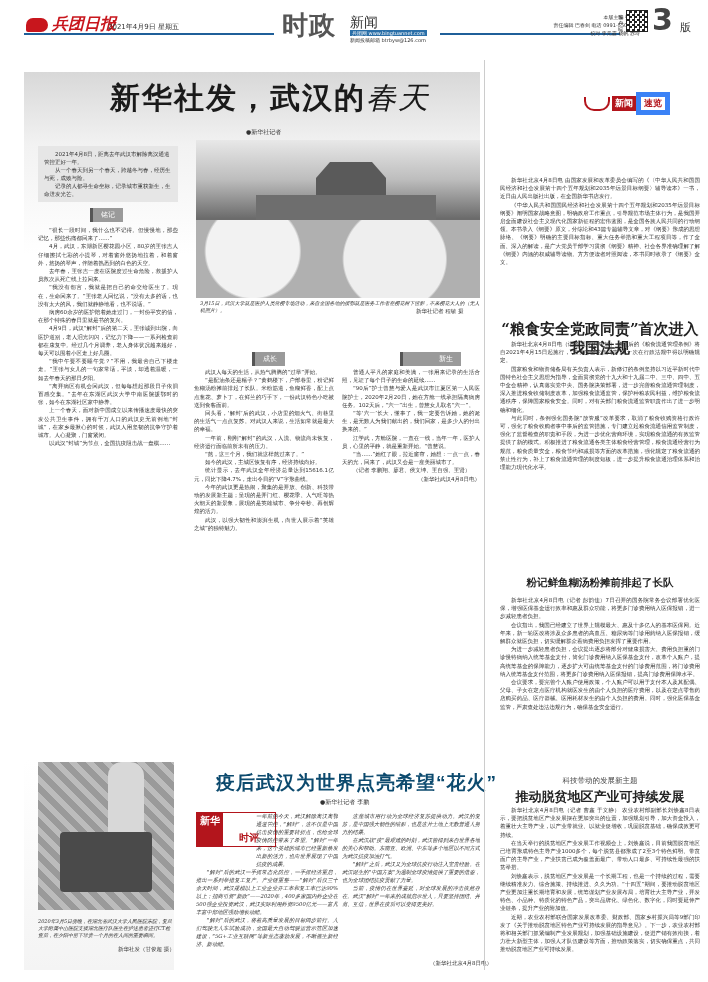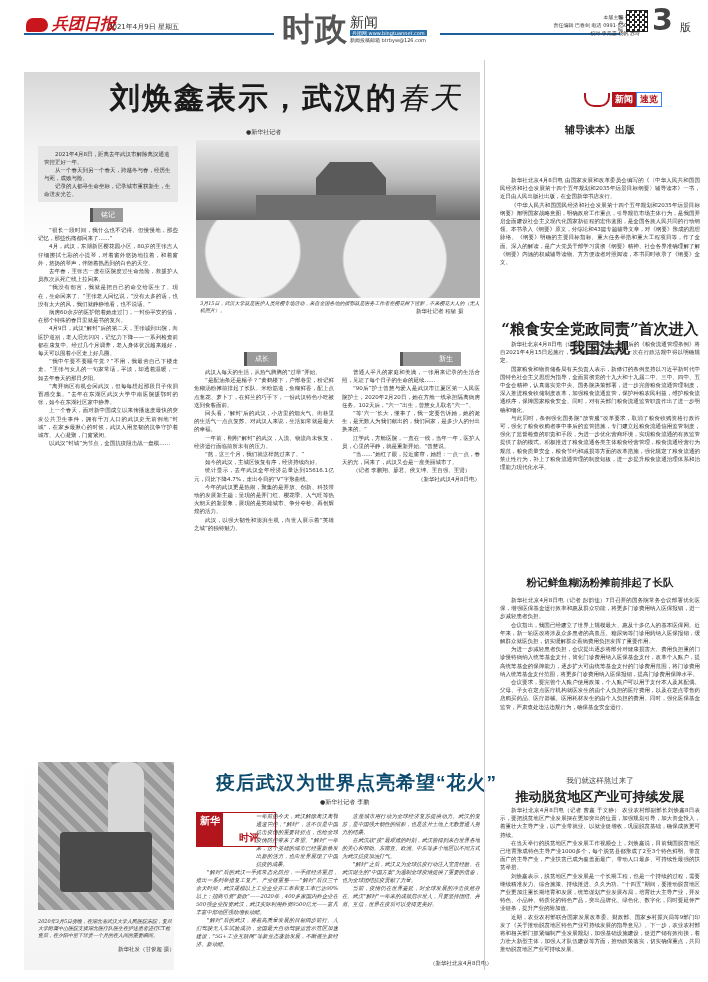--- a/index.html
+++ b/index.html
@@ -4,21 +4,21 @@
 <style>
   * { box-sizing: border-box; margin: 0; padding: 0; }
   body { width: 708px; height: 982px; background: #fff; font-family: "DejaVu Serif", serif; color: #222; overflow: hidden; position: relative; }
   .masthead { position: absolute; left: 0; top: 0; width: 708px; height: 48px; }
   .logo { position: absolute; left: 26px; top: 14px; display: flex; align-items: center; }
   .logo-mark { width: 22px; height: 14px; background: #c8161d; border-radius: 7px 7px 7px 2px; margin-right: 4px; }
   .logo-text { color: #c8161d; font-size: 16px; font-weight: bold; font-style: italic; font-family: "DejaVu Serif", serif; }
   .date { position: absolute; left: 108px; top: 22px; font-size: 7px; font-family: "DejaVu Sans", sans-serif; color: #333; }
   .mast-line-left { position: absolute; left: 24px; top: 33px; width: 250px; height: 2px; background: #1f5f99; }
   .mast-line-right { position: absolute; left: 440px; top: 33px; width: 180px; height: 2px; background: #1f5f99; }
-  .section { position: absolute; left: 282px; top: 8px; font-size: 32px; font-weight: bold; color: #555; font-family: "DejaVu Sans", sans-serif; letter-spacing: 1px; }
+  .section { position: absolute; left: 282px; top: 8px; font-size: 26px; font-weight: bold; color: #555; font-family: "DejaVu Sans", sans-serif; letter-spacing: 1px; }
   .section-sub { position: absolute; left: 350px; top: 14px; font-size: 14px; color: #333; }
   .url-bar { position: absolute; left: 350px; top: 30px; font-size: 5px; background: #2a6fa8; color: #fff; padding: 0 2px; font-family: "DejaVu Sans", sans-serif; }
   .url-bar2 { position: absolute; left: 350px; top: 37px; font-size: 5px; color: #333; font-family: "DejaVu Sans", sans-serif; }
   .editors { position: absolute; left: 520px; top: 13px; font-size: 5px; text-align: right; line-height: 8px; font-family: "DejaVu Sans", sans-serif; color: #333; width: 120px; right: auto; }
   .qr-label { position: absolute; left: 618px; top: 14px; font-size: 5px; width: 6px; line-height: 6px; }
   .qr { position: absolute; left: 626px; top: 10px; width: 22px; height: 22px; background: repeating-conic-gradient(#222 0 25%, #fff 0 50%) 0 0/5px 5px; border: 1px solid #222; }
   .page-num { position: absolute; left: 652px; top: 2px; font-size: 30px; color: #444; font-family: "DejaVu Sans", sans-serif; font-weight: bold; }
   .page-ban { position: absolute; left: 680px; top: 20px; font-size: 11px; color: #333; }
 
   .feature { position: absolute; left: 24px; top: 72px; width: 456px; height: 608px; background: linear-gradient(180deg,#d8d8d8 0%,#f2f2f2 12%,#fff 30%); }
@@ -45,21 +45,21 @@
   .comment-title { position: absolute; left: 216px; top: 770px; font-size: 19px; font-weight: bold; color: #0c4a6e; font-family: Liberation Sans, sans-serif; letter-spacing: 1px; }
   .xh-badge { position: absolute; left: 196px; top: 812px; display: flex; border: 1px solid #b3151c; }
   .xh-badge .a { background: #b3151c; color: #fff; font-size: 10px; font-weight: bold; padding: 1px 3px; font-family: "DejaVu Sans", sans-serif; }
   .xh-badge .b { color: #b3151c; font-size: 10px; font-weight: bold; padding: 1px 16px; font-family: "DejaVu Sans", sans-serif; margin-top: 17px; }
   .col-serif { position: absolute; font-size: 5.3px; line-height: 8px; color: #333; font-family: "DejaVu Serif", serif; font-style: italic; text-align: justify; overflow: hidden; }
   .col-serif p { text-indent: 2em; }
   .rule-v { position: absolute; left: 484px; top: 60px; width: 1px; height: 910px; background: #ccc; }
   .news-badge { position: absolute; left: 584px; top: 92px; display: flex; align-items: center; }
   .book-icon { width: 26px; height: 14px; border: 2px solid #b3151c; border-top: none; border-radius: 0 0 10px 10px; margin-right: 2px; }
   .news-badge .a { background: #b3151c; color: #fff; font-size: 9px; font-weight: bold; padding: 1px 3px; font-family: "DejaVu Sans", sans-serif; }
-  .news-badge .b { border: 1px solid #3b82f6; color: #b3151c; font-size: 9px; font-weight: bold; padding: 0 3px; font-family: "DejaVu Sans", sans-serif; }
+  .news-badge .b { border: 5px solid #3b82f6; color: #b3151c; font-size: 9px; font-weight: bold; padding: 0 3px; font-family: "DejaVu Sans", sans-serif; }
   .r-headline { position: absolute; left: 500px; width: 200px; text-align: center; font-weight: bold; color: #222; font-family: "DejaVu Serif", serif; }
   .r-sub { position: absolute; left: 500px; width: 200px; text-align: center; color: #444; font-family: "DejaVu Sans", sans-serif; }
 </style>
 </head>
 <body>
 
 <div class="masthead">
   <div class="logo">
     <span class="logo-mark"></span>
     <span class="logo-text">兵团日报</span>
@@ -77,21 +77,21 @@
     <div>校对 李元霞 杨帆 赤玲</div>
   </div>
   <div class="qr-label">客户端</div>
   <div class="qr"></div>
   <div class="page-num">3</div>
   <div class="page-ban">版</div>
 </div>
 
 <div class="feature"></div>
 <div class="feature-title">
-  <span>刘焕鑫表示，武汉的</span><span class="spring">春天</span>
+  <span>新华社发，武汉的</span><span class="spring">春天</span>
 </div>
 <div class="byline" style="left:246px; top:128px;">●新华社记者</div>
 
 <div class="lead-box">
   <p style="text-indent:2em">2021年4月8日，距离去年武汉市解除离汉通道管控正好一年。</p>
   <p style="text-indent:2em">从一个春天到另一个春天，跨越冬与春，经历生与死，成败与险。</p>
   <p style="text-indent:2em">记录的人都寻生命坐标，记录城市重获新生，生命迸发光芒。</p>
 </div>
 
 <div class="photo-main">
@@ -109,21 +109,21 @@
   <p>去年春，王张吉一度在医院度过生命危险，救援护人员救次从死亡线上拉回来。</p>
   <p>“我没有怨言，我就是把自己的命交给医生了。现在，生命回来了。”王张老人回忆说，“没有太多的话，也没有太大的风，我们就静静地看，也不说话。”</p>
   <p>病房60余岁的医护陪着她走过门，一封份平安的信，在那个特殊的春日里就是书的复兴。</p>
   <p>4月9日，武汉“解封”后的第二天，王张诚到出院，向医护道别，老人泪光闪闪，记忆力下降——一系列检查前都在康复中。经过几个月调养，老人身体状况越来越好，每天可以围着小区走上好几圈。</p>
   <p>“我中午要不要睡午觉？”不用，我最舍自己下楼走走。”王张与女儿的一句家常话，平淡，却透着温暖，一如去年春天的那日夕阳。</p>
   <p>“离开病区有机会回武汉，但每每想起那段日子依旧百感交集。”去年在东湖区武汉大学中南医院援鄂时的张，如今在东湖社区家中静养。</p>
   <p>上一个春天，面对新中国成立以来传播速度最快的突发公共卫生事件，拥有千万人口的武汉史无前例地“封城”，在家乡最揪心的时候，武汉人用坚韧的抗争守护着城市。人心凝聚，门窗紧闭。</p>
   <p>以武汉“封城”为节点，全国抗疫阻击战一盘棋……</p>
 </div>
 
-<div class="tag" style="left:244px; top:352px;">成长</div>
+<div class="tag" style="left:252px; top:352px;">成长</div>
 <div class="col" style="left:194px; top:368px; width:140px; height:310px;">
   <p>武汉人每天的生活，从热气腾腾的“过早”开始。</p>
   <p>“是配油条还是糯子？”黄鹤楼下，户部巷里，粉记鲜鱼糊汤粉摊前排起了长队。米粉筋道，鱼糊鲜香，配上点点葱花、萝卜丁，在鲜兰的巧手下，一份武汉特色小吃被送到食客面前。</p>
   <p>回头看，‘解封’后的武汉，小店里的烟火气、街巷里的生活气一点点复苏。对武汉人来说，生活如常就是最大的幸福。</p>
   <p>一年前，刚刚“解封”的武汉，人流、物流尚未恢复，经济运行面临前所未有的压力。</p>
   <p>“熬，这三个月，我们就这样熬过来了。”</p>
   <p>如今的武汉，主城区恢复有序，经济持续向好。</p>
   <p>统计显示，去年武汉全年经济总量达到15616.1亿元，同比下降4.7%，走出令目的“V”字形曲线。</p>
   <p>今年的武汉更是热闹，聚集的是开放、创新、科技带动的发展新主题；呈现的是开门红、樱花季、人气旺等热火朝天的新景象，展现的是英雄城市、争分夺秒、再创辉煌的活力。</p>
   <p>武汉，以强大韧性和澎湃生机，向世人展示着“英雄之城”的独特魅力。</p>
@@ -169,21 +169,20 @@
 <div class="credit" style="left:430px; top:960px;">（新华社北京4月8日电）</div>
 
 <div class="rule-v"></div>
 <div class="news-badge">
   <span class="book-icon"></span>
   <span class="a">新闻</span>
   <span class="b">速览</span>
 </div>
 
 <div class="r-headline" style="top:122px; font-size:10px; line-height:16px;">
-  <div>辅导读本》出版</div>
 </div>
 <div class="col" style="left:500px; top:176px; width:200px; height:96px;">
   <p>新华社北京4月8日电 由国家发展和改革委员会编写的《〈中华人民共和国国民经济和社会发展第十四个五年规划和2035年远景目标纲要〉辅导读本》一书，近日由人民出版社出版，在全国新华书店发行。</p>
   <p>《中华人民共和国国民经济和社会发展第十四个五年规划和2035年远景目标纲要》阐明国家战略意图，明确政府工作重点，引导规范市场主体行为，是我国开启全面建设社会主义现代化国家新征程的宏伟蓝图，是全国各族人民共同的行动纲领。本书录入《纲要》原文，分综论和43篇专题辅导文章，对《纲要》形成的思想脉络、《纲要》明确的主要目标指标、重大任务举措和重大工程项目等，作了全面、深入的解读，是广大党员干部学习贯彻《纲要》精神、社会各界准确理解了解《纲要》内涵的权威辅导读物。方方便读者对照阅读，本书同时收录了《纲要》全文。</p>
 </div>
 
 <div class="r-headline" style="top:320px; font-size:15px;">“粮食安全党政同责”首次进入我国法规</div>
 <div class="col" style="left:500px; top:340px; width:200px; height:222px;">
   <p>新华社北京4月8日电（记者 王立彬 申铖） 修订后的《粮食流通管理条例》将自2021年4月15日起施行，“粮食安全党政同责”第一次在行政法规中得以明确规定。</p>
   <p>国家粮食和物资储备局有关负责人表示，新修订的条例坚持以习近平新时代中国特色社会主义思想为指导，全面贯彻党的十九大和十九届二中、三中、四中、五中全会精神，认真落实党中央、国务院决策部署，进一步完善粮食流通管理制度，深入推进粮食收储制度改革，加强粮食流通监管，保护种粮农民利益，维护粮食流通秩序，保障国家粮食安全。同时，对有关部门粮食流通监管职责作出了进一步明确和细化。</p>
@@ -191,20 +190,20 @@
 </div>
 
 <div class="r-headline" style="top:576px; font-size:10.5px;">粉记鲜鱼糊汤粉摊前排起了长队</div>
 <div class="col" style="left:500px; top:596px; width:200px; height:166px;">
   <p>新华社北京4月8日电（记者 彭韵佳）7日召开的国务院常务会议部署优化医保，增强医保基金运行效率和惠及群众功能，将更多门诊费用纳入医保报销，进一步减轻患者负担。</p>
   <p>会议指出，我国已经建立了世界上规模最大、惠及十多亿人的基本医保网。近年来，新一轮医改将涉及众多患者的高血压、糖尿病等门诊用药纳入医保报销，缓解群众就医负担，切实缓解群众看病费用负担发挥了重要作用。</p>
   <p>为进一步减轻患者负担，会议提出逐步将部分对健康损害大、费用负担重的门诊慢特病纳入统筹基金支付，简化门诊费用纳入医保基金支付，改革个人账户，提高统筹基金的保障能力，逐步扩大可由统筹基金支付的门诊费用范围，将门诊费用纳入统筹基金支付范围，将更多门诊费用纳入医保报销，提高门诊费用保障水平。</p>
   <p>会议要求，要完善个人账户使用政策，个人账户可以用于支付本人及其配偶、父母、子女在定点医疗机构就医发生的由个人负担的医疗费用，以及在定点零售药店购买药品、医疗器械、医用耗材发生的由个人负担的费用。同时，强化医保基金监管，严肃查处违法违规行为，确保基金安全运行。</p>
 </div>
 
-<div class="r-sub" style="top:776px; font-size:7.5px;">我们就这样熬过来了</div>
+<div class="r-sub" style="top:776px; font-size:7.5px;">科技带动的发展新主题</div>
 <div class="r-headline" style="top:788px; font-size:13px;">推动脱贫地区产业可持续发展</div>
 <div class="col" style="left:500px; top:806px; width:200px; height:160px;">
   <p>新华社北京4月8日电（记者 曹鑫 于文静） 农业农村部副部长刘焕鑫8日表示，要把脱贫地区产业发展摆在更加突出的位置，加强规划引导，加大资金投入，着重壮大主导产业，以产业带就业、以就业促增收，巩固脱贫基础，确保成效更可持续。</p>
   <p>在当天举行的脱贫地区产业发展工作视频会上，刘焕鑫说，目前我国脱贫地区已培育形成特色主导产业1000多个，每个脱贫县都形成了2至3个特色鲜明、带贫面广的主导产业，产业扶贫已成为覆盖面最广、带动人口最多、可持续性最强的扶贫举措。</p>
   <p>刘焕鑫表示，脱贫地区产业发展是一个长期工程，也是一个持续的过程，需要继续精准发力、综合施策、持续推进、久久为功。“十四五”期间，要推动脱贫地区产业更加注重长期培育和发展，统筹谋划产业发展布局，培育壮大主导产业，开发特色、小品种、特质化的特色产品，突出品牌化、绿色化、数字化，同时要延伸产业链条，提升产业的附加值。</p>
   <p>近期，农业农村部联合国家发展改革委、财政部、国家乡村振兴局等9部门印发了《关于推动脱贫地区特色产业可持续发展的指导意见》。下一步，农业农村部将和相关部门抓紧编制产业发展规划，加强基础设施建设，促进产销有效衔接，着力壮大新型主体，加强人才队伍建设等方面，推动政策落实，切实确保重点，共同推动脱贫地区产业可持续发展。</p>
 </div>
 
 </body></html>

